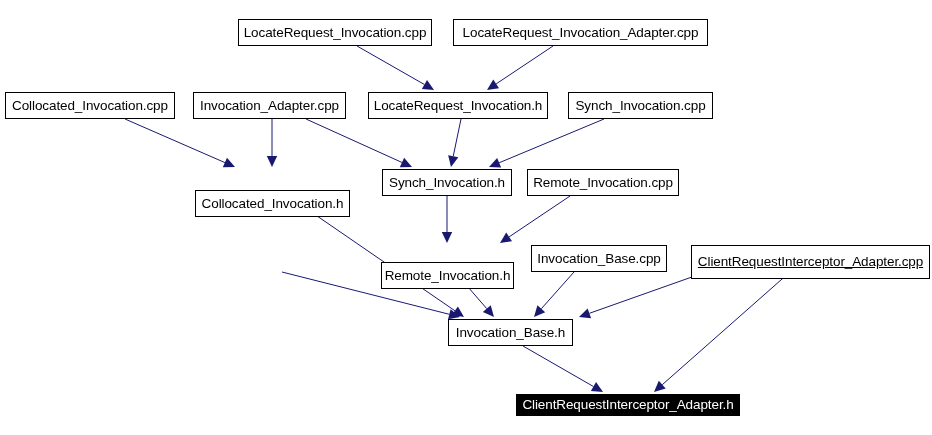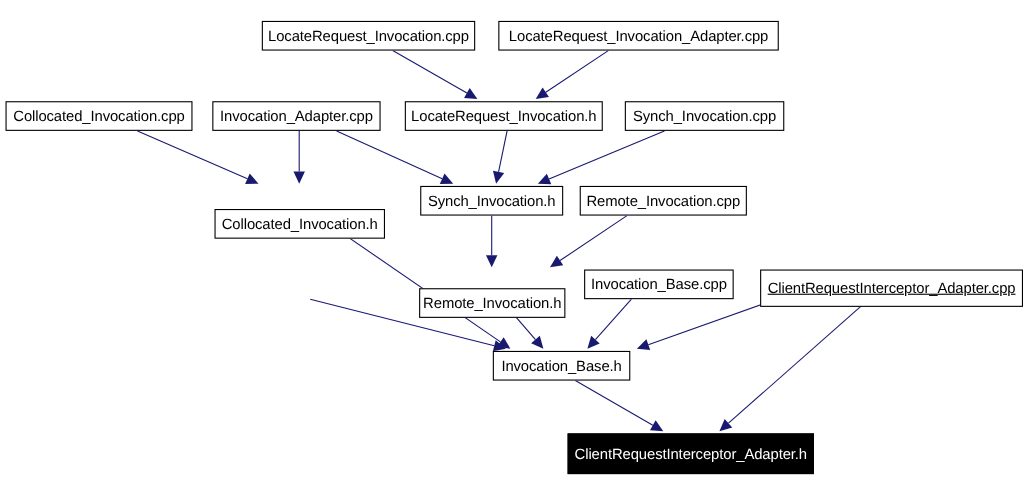--- a/index.html
+++ b/index.html
@@ -90,14 +90,14 @@
     <div class="graph-node" style="left: 193px; top: 92px; width: 153px; height: 27px;">Invocation_Adapter.cpp</div>
     <div class="graph-node" style="left: 368px; top: 92px; width: 180px; height: 27px;">LocateRequest_Invocation.h</div>
     <div class="graph-node" style="left: 568px; top: 92px; width: 145px; height: 27px;">Synch_Invocation.cpp</div>
     <div class="graph-node" style="left: 195px; top: 169px; width: 155px; height: 27px; margin-top: 21px;">Collocated_Invocation.h</div>
     <div class="graph-node" style="left: 382px; top: 169px; width: 130px; height: 27px;">Synch_Invocation.h</div>
     <div class="graph-node" style="left: 527px; top: 169px; width: 152px; height: 27px;">Remote_Invocation.cpp</div>
     <div class="graph-node" style="left: 381px; top: 262px; width: 133px; height: 27px;">Remote_Invocation.h</div>
     <div class="graph-node" style="left: 531px; top: 245px; width: 136px; height: 27px;">Invocation_Base.cpp</div>
     <div class="graph-node" style="left: 691px; top: 245px; width: 239px; height: 34px; text-decoration: underline;">ClientRequestInterceptor_Adapter.cpp</div>
     <div class="graph-node" style="left: 448px; top: 319px; width: 125px; height: 27px;">Invocation_Base.h</div>
-    <div class="graph-node highlighted" style="left: 516px; top: 394px; width: 224px; height: 37px;">ClientRequestInterceptor_Adapter.h</div>
+    <div class="graph-node highlighted" style="left: 516px; top: 394px; width: 224px; height: 22px;">ClientRequestInterceptor_Adapter.h</div>
   </div>
 
 </body></html>

